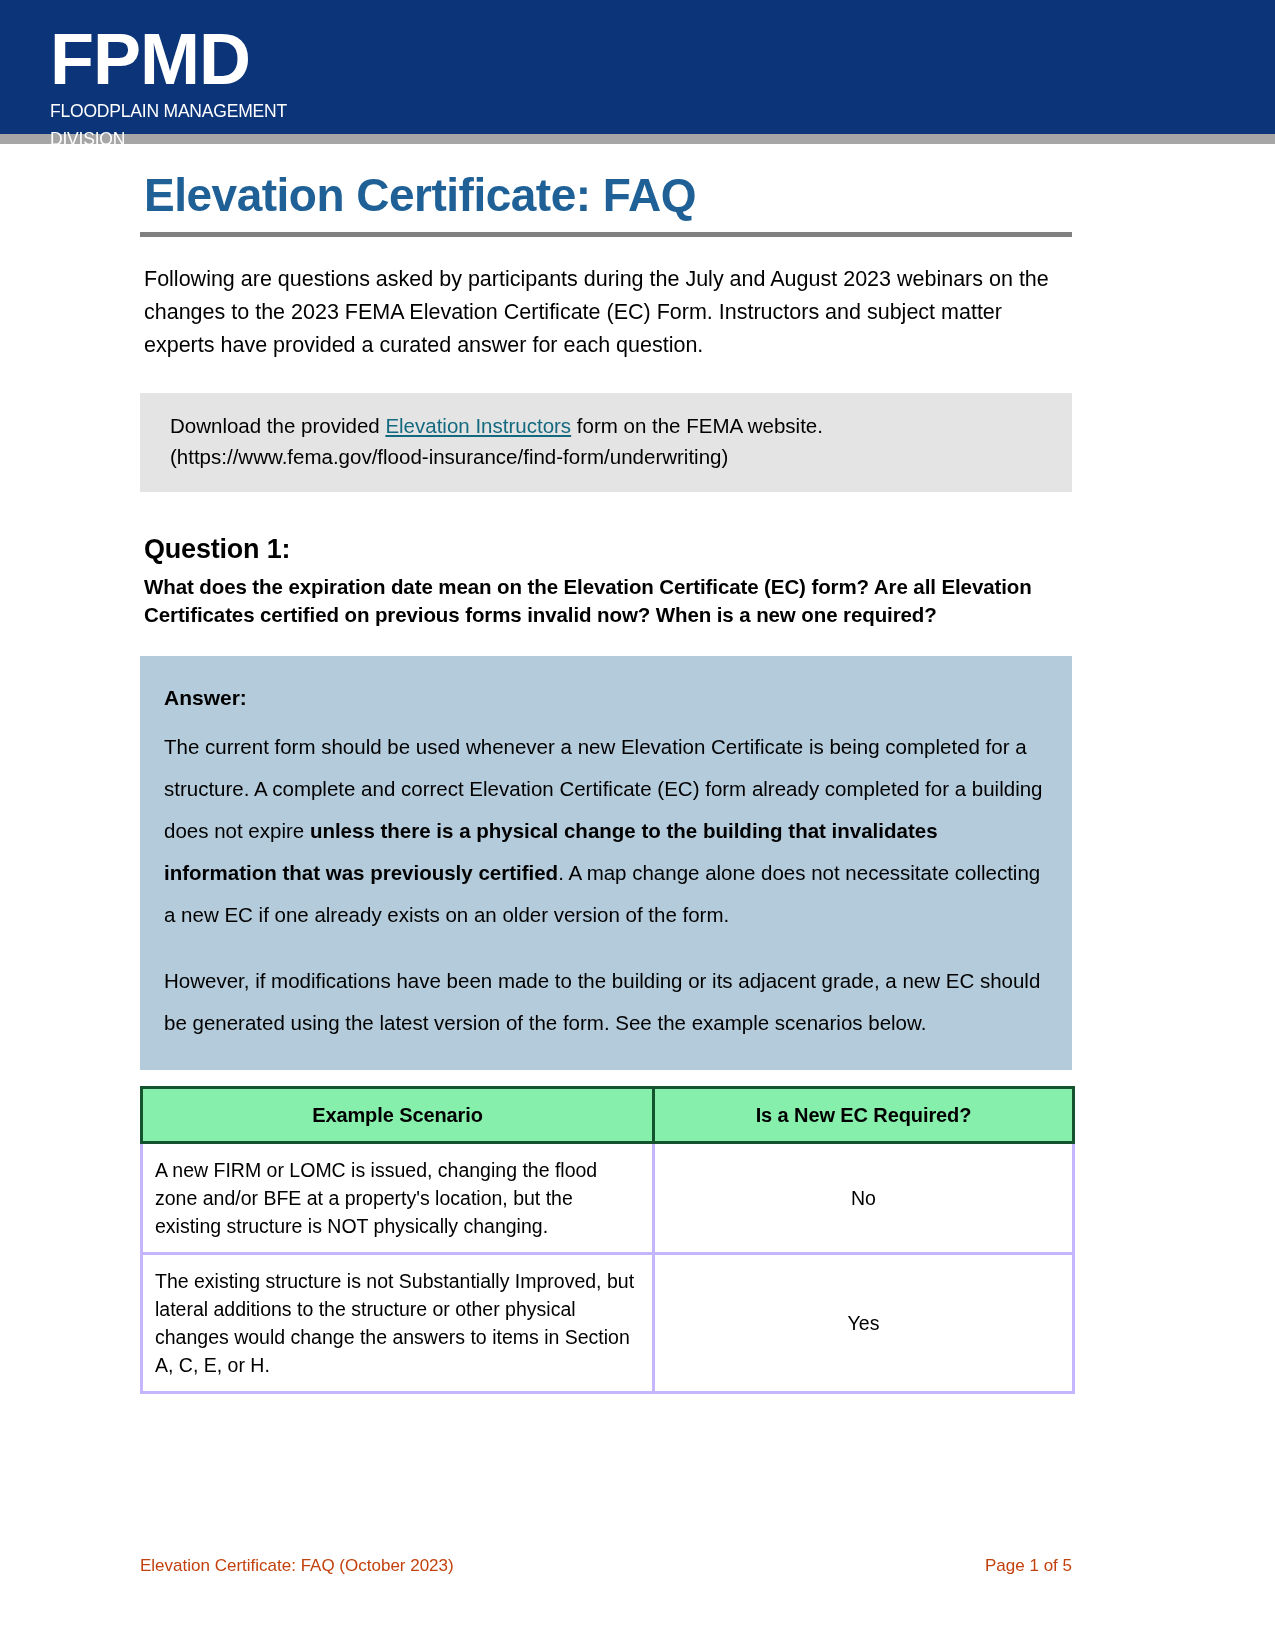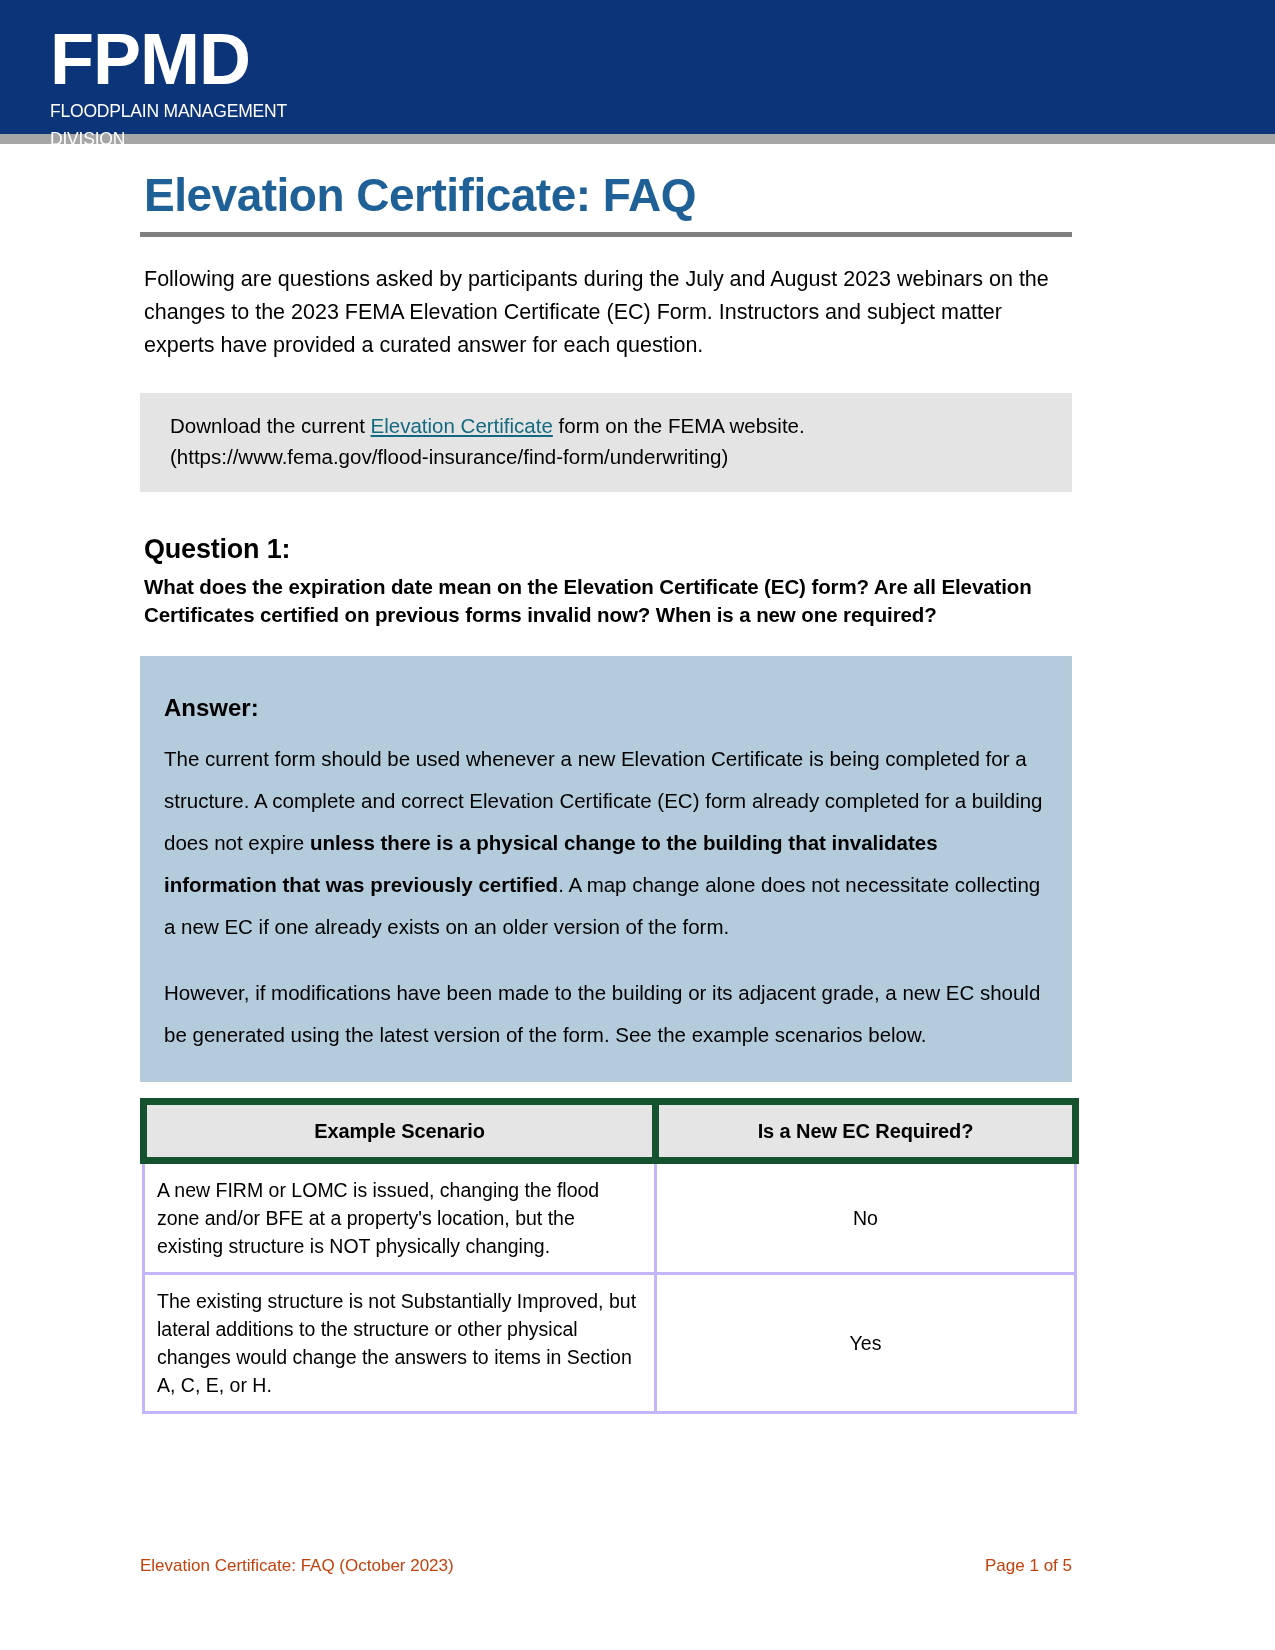--- a/index.html
+++ b/index.html
@@ -127,48 +127,48 @@
   }
 
   
   .answer-box {
     background: #b4cbdb;
     margin-top: 27px;
     padding: 22px 26px 26px 24px;
     width: 932px;
   }
   .answer-label {
-    font-size: 24px;
-    font-weight: bold;
-    margin: 16px 0 16px 0;
+    font-size: 21px;
+    font-weight: bold;
+    margin: 8px 0 16px 0;
   }
   .answer-box p.body {
     font-size: 20.5px;
     line-height: 42px;
     margin: 0;
   }
   .answer-box p.body + p.body {
     margin-top: 24px;
   }
   .answer-box strong { font-weight: bold; }
 
   
   .scenario-table {
     border-collapse: collapse;
     margin-top: 16px;
     width: 932px;
     table-layout: fixed;
   }
   .scenario-table th {
-    background: #e5e5e5;
+    background: #86efac;
     font-size: 20px;
     font-weight: bold;
     text-align: center;
     padding: 15px 6px 14px 6px;
-    border: 7px solid #14532d;
+    border: 3px solid #14532d;
     letter-spacing: -0.1px;
   }
   .scenario-table td {
     border: 3px solid #c4b5fd;
     font-size: 19.5px;
     line-height: 28px;
     vertical-align: middle;
   }
   .scenario-table td.scenario {
     padding: 12px 14px 12px 12px;
@@ -207,21 +207,21 @@
   </div>
 
   <div class="content">
 
     <h1 class="page-title">Elevation Certificate: FAQ</h1>
     <div class="title-rule"></div>
 
     <p class="intro">Following are questions asked by participants during the July and August 2023 webinars on the changes to the 2023 FEMA Elevation Certificate (EC) Form. Instructors and subject matter experts have provided a curated answer for each question.</p>
 
     <div class="callout">
-      <p><span>Download the current </span><a class="doc-link" href="#">Elevation Certificate</a><span> form on the FEMA website.</span></p>
+      <p><span>Download the provided </span><a class="doc-link" href="#">Elevation Instructors</a><span> form on the FEMA website.</span></p>
       <p>(https://www.fema.gov/flood-insurance/find-form/underwriting)</p>
     </div>
 
     <div class="question-heading">Question 1:</div>
     <div class="question-text">What does the expiration date mean on the Elevation Certificate (EC) form? Are all Elevation Certificates certified on previous forms invalid now? When is a new one required?</div>
 
     <div class="answer-box">
       <div class="answer-label">Answer:</div>
       <p class="body"><span>The current form should be used whenever a new Elevation Certificate is being completed for a structure. A complete and correct Elevation Certificate (EC) form already completed for a building does not expire </span><strong>unless there is a physical change to the building that invalidates information that was previously certified</strong><span>. A map change alone does not necessitate collecting a new EC if one already exists on an older version of the form.</span></p>
       <p class="body">However, if modifications have been made to the building or its adjacent grade, a new EC should be generated using the latest version of the form. See the example scenarios below.</p>

